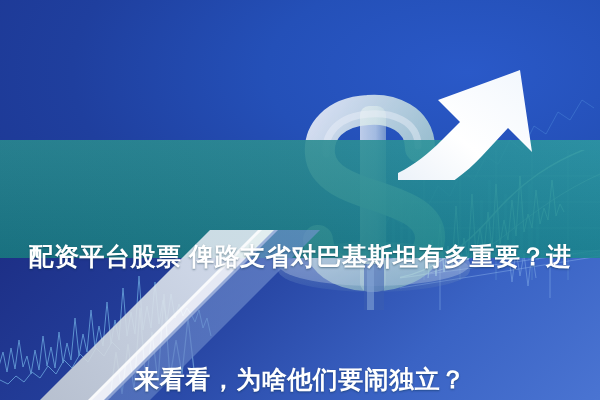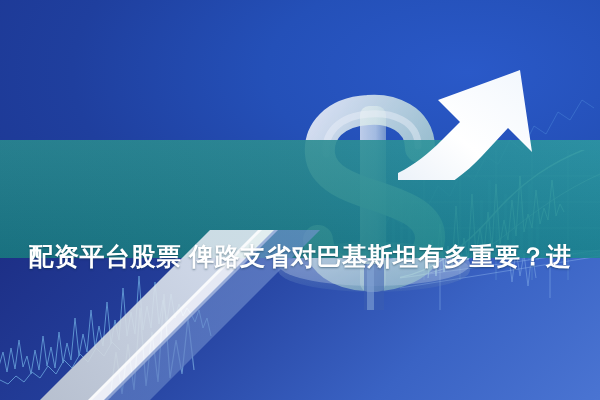--- a/index.html
+++ b/index.html
@@ -250,15 +250,16 @@
 
     <polygon points="-30,300 330,-60 382,-60 22,300" fill="url(#bargrad)"></polygon>
 
     <polygon points="18,300 378,-60 398,-60 38,300" fill="url(#barhi)"></polygon>
 
     <polygon points="34,300 394,-60 440,-60 80,300" fill="url(#barlo)"></polygon>
   </svg>
 
   <div class="headline">
     <span class="l1">配资平台股票 俾路支省对巴基斯坦有多重要？进</span>
+    <span class="l2">来看看，为啥他们要闹独立？</span>
   </div>
 
 </div>
 
 </body></html>

